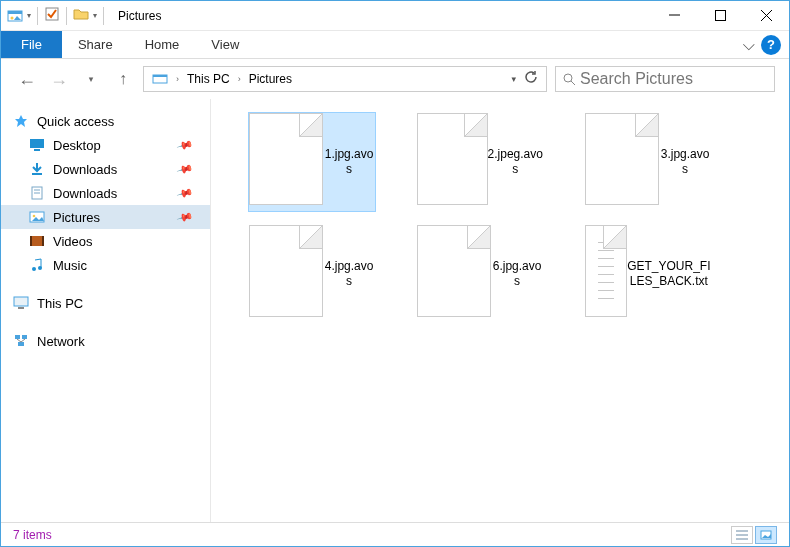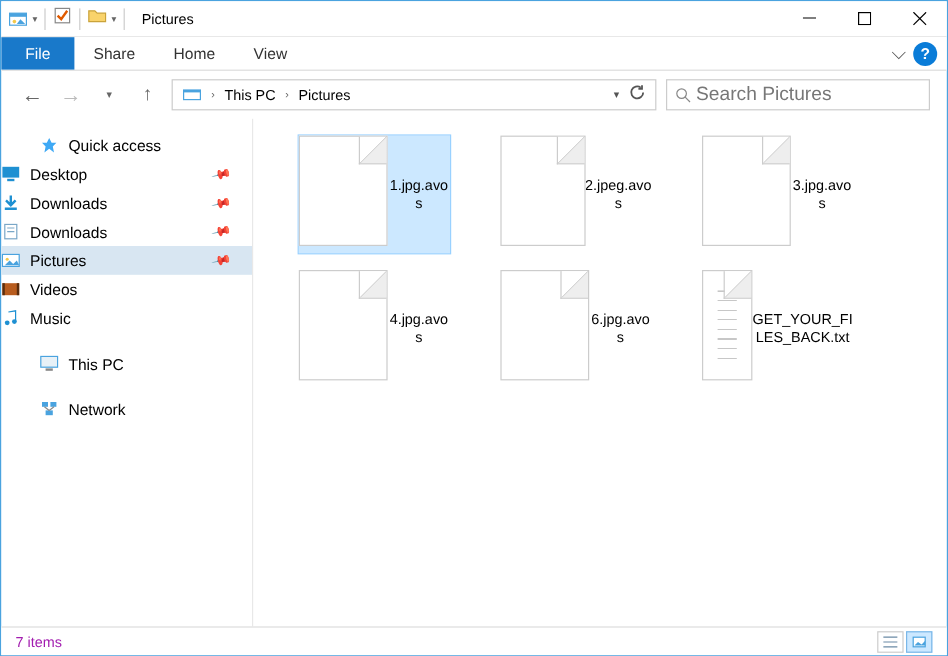--- a/index.html
+++ b/index.html
@@ -28,23 +28,23 @@
 .addrbox { flex: 1 1 auto; height: 26px; border: 1px solid #ccc; display: flex; align-items: center; padding: 0 4px; }
 .addr-seg { font-size: 12px; padding: 0 4px; display: flex; align-items: center; gap: 4px; }
 .chev { color: #666; font-size: 9px; padding: 0 4px; }
 .addr-right { margin-left: auto; display: flex; align-items: center; gap: 8px; padding-right: 4px; }
 .searchbox { width: 220px; height: 26px; border: 1px solid #ccc; display: flex; align-items: center; padding: 0 6px; color: #777; font-size: 16px; position: relative; }
 .searchbox svg { margin-right: 4px; flex-shrink: 0; }
 
 
 .content { display: flex; height: 425px; }
 .sidebar { width: 210px; border-right: 1px solid #e8e8e8; padding: 10px 0; font-size: 13px; }
-.sb-item { display: flex; align-items: center; height: 24px; gap: 8px; position: relative; }
+.sb-item { display: flex; align-items: center; height: 24px; padding-left: 28px; gap: 8px; position: relative; }
 .sb-item.selected { background: #d8e6f2; }
-.sb-item.top { padding-left: 32px; font-weight: 400; }
+.sb-item.top { padding-left: 12px; font-weight: 400; }
 .sb-group-gap { height: 14px; }
 .pin { position: absolute; right: 18px; color: #888; font-size: 11px; transform: rotate(30deg); }
 .sb-ico { width: 16px; height: 16px; display: inline-flex; align-items: center; justify-content: center; }
 
 .files { flex: 1; padding: 14px 6px; display: flex; flex-wrap: wrap; align-content: flex-start; gap: 14px 10px; }
 .file { width: 126px; display: flex; align-items: center; text-align: center; margin-left: 32px; }
 .file.selected { background: #cce8ff; outline: 1px solid #99d1ff; }
 .file-ico { width: 78px; height: 92px; background: #fff; border: 1px solid #ccc; position: relative; margin-bottom: 6px; }
 .file-ico::after { content: ""; position: absolute; top: 0; right: 0; width: 22px; height: 22px; background: linear-gradient(135deg, #fff 0 48%, #ccc 50%, #eee 52% 100%); border-left: 1px solid #ccc; border-bottom: 1px solid #ccc; }
 .file-ico.txt::before { content: ""; position: absolute; left: 12px; right: 12px; top: 16px; bottom: 12px; background: repeating-linear-gradient(#c7c7c7 0 1px, transparent 1px 8px); }

